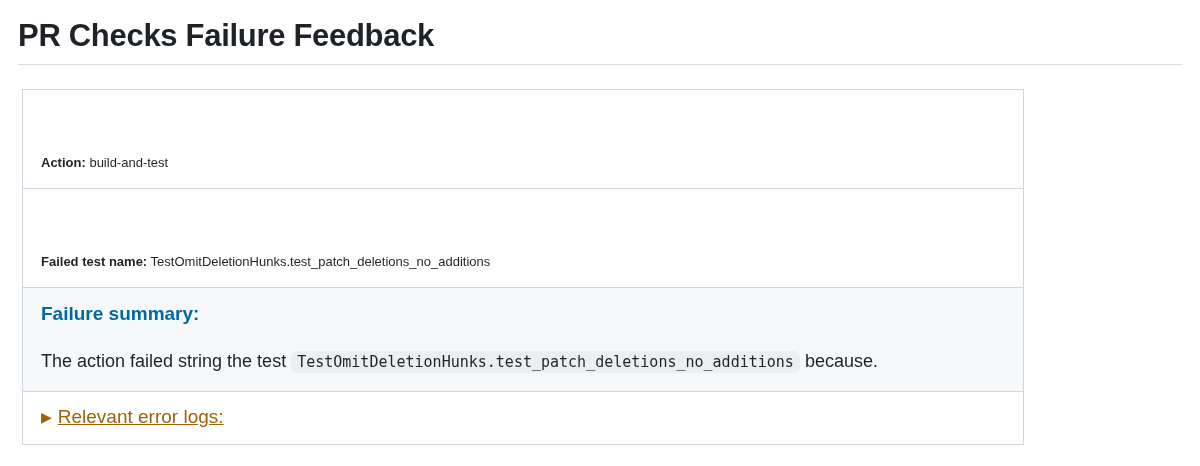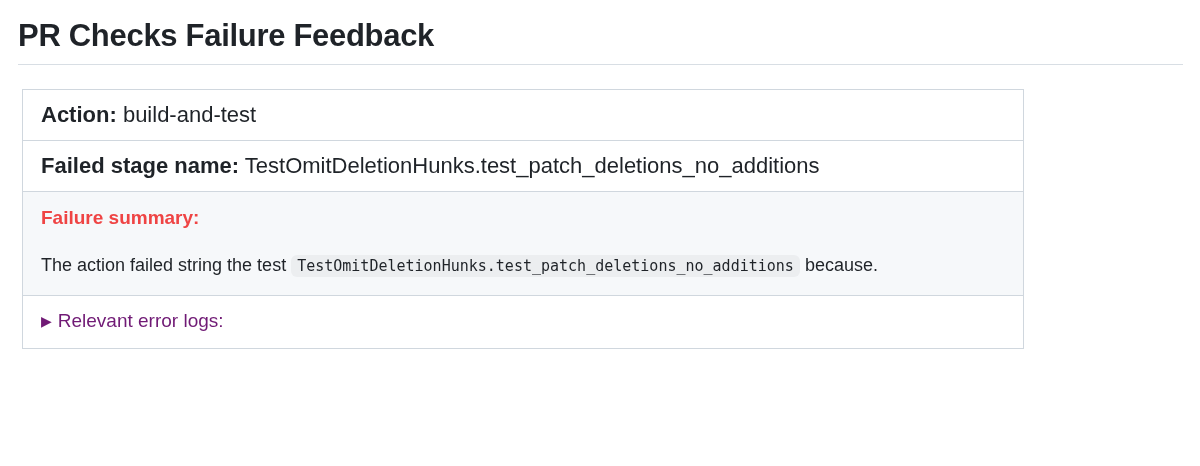--- a/index.html
+++ b/index.html
@@ -52,45 +52,46 @@
     box-sizing: border-box;
     padding: 13px 18px;
   }
   .row.shaded {
     background: #f6f8fa;
   }
   .row.plain {
     background: #ffffff;
   }
   .cell-text {
-    font-size: 22px;
+    font-size: 13px;
     line-height: 24px;
     color: #1f2328;
     white-space: nowrap;
+    margin-top: 48px;
   }
   .label {
     font-weight: bold;
   }
   .link {
     color: #0969da;
     text-decoration: underline;
     text-underline-offset: 2px;
   }
   .xmark {
     color: #e02f2f;
     font-weight: bold;
   }
   .summary-row {
     padding: 14px 18px 16px 18px;
   }
   .summary-heading {
     font-size: 19px;
     line-height: 24px;
     font-weight: bold;
-    color: #ef4444;
+    color: #0369a1;
     margin-bottom: 22px;
   }
   .summary-body {
     font-size: 18px;
     line-height: 26px;
     color: #1f2328;
   }
   .summary-body .line {
     white-space: nowrap;
   }
@@ -102,24 +103,25 @@
     padding: 2px 6px;
     color: #1f2328;
     white-space: pre;
   }
   .details-row {
     padding: 13px 18px 14px 18px;
   }
   .details-summary {
     font-size: 19px;
     line-height: 24px;
-    color: #701a75;
+    color: #a16207;
     white-space: nowrap;
     cursor: pointer;
     user-select: none;
+    text-decoration: underline;
   }
   .tri {
     display: inline-block;
     font-size: 14px;
     margin-right: 6px;
     position: relative;
     top: -1px;
   }
 </style>
 </head>
@@ -135,21 +137,21 @@
     <div class="row plain">
       <div class="cell-text">
         <span class="label">Action:</span>
         <span>build-and-test</span>
       </div>
     </div>
 
 
     <div class="row plain">
       <div class="cell-text">
-        <span class="label">Failed stage name:</span>
+        <span class="label">Failed test name:</span>
         <span>TestOmitDeletionHunks.test_patch_deletions_no_additions</span>
       </div>
     </div>
 
     <div class="row shaded summary-row">
       <div class="summary-heading">Failure summary:</div>
       <div class="summary-body">
         <div class="line">
           <span>The action failed string the test</span>
           <code class="inline">TestOmitDeletionHunks.test_patch_deletions_no_additions</code>

